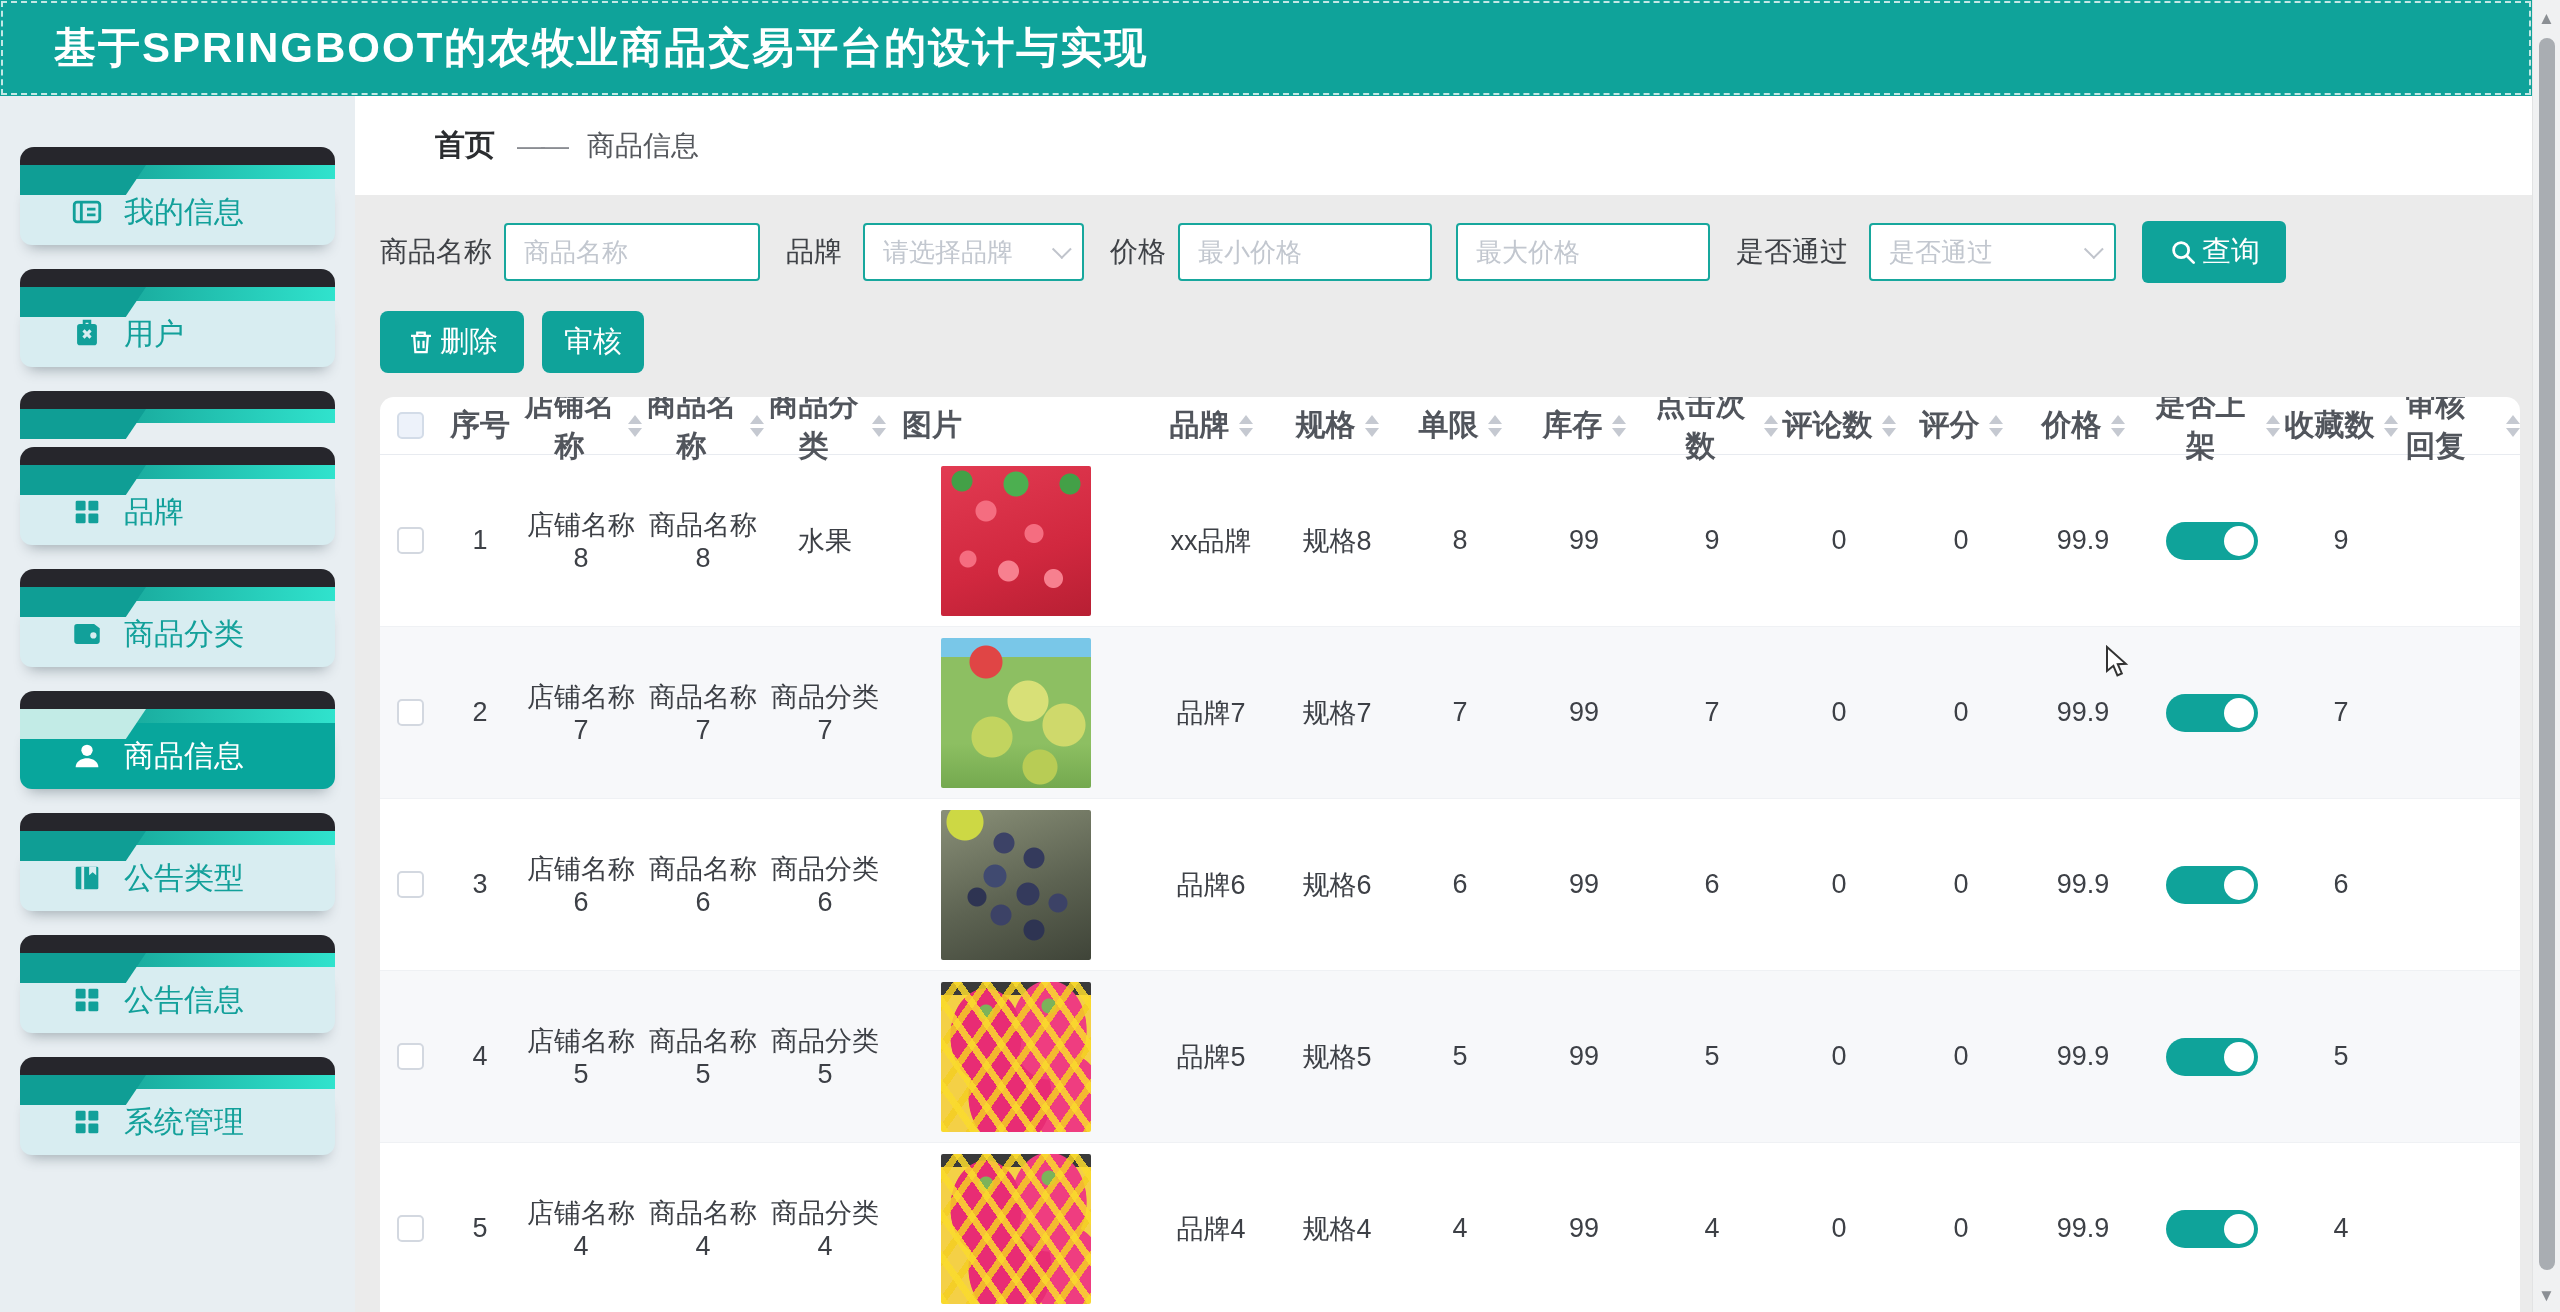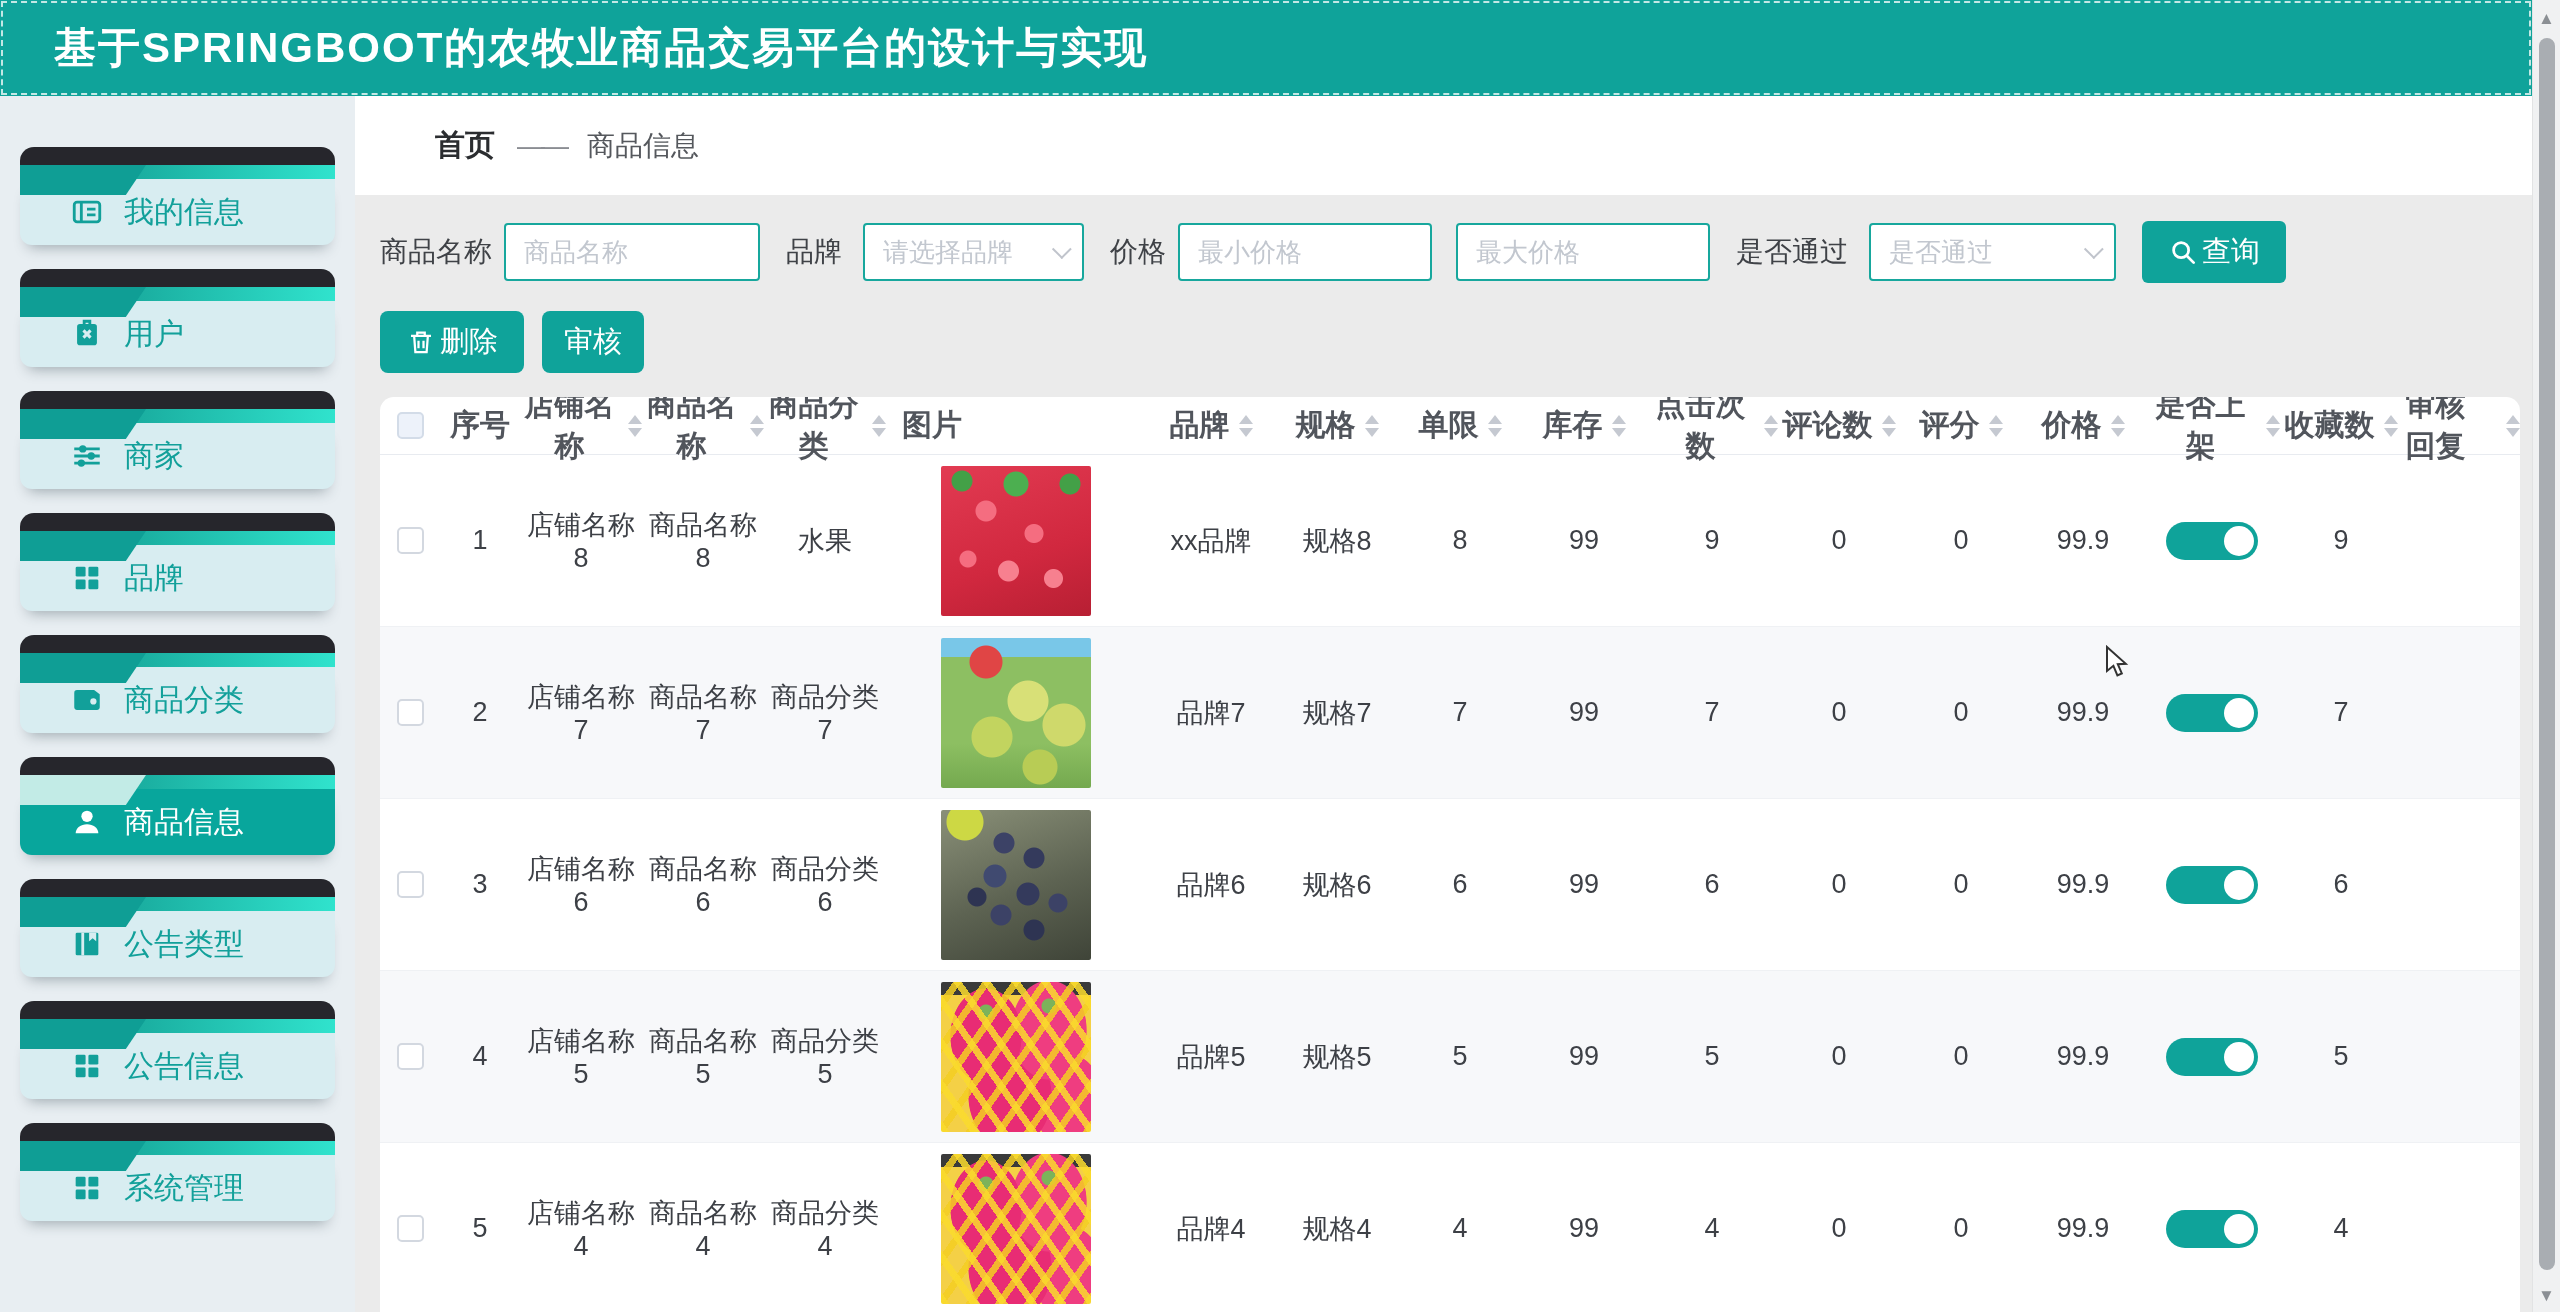--- a/index.html
+++ b/index.html
@@ -184,31 +184,20 @@
       </span>
       <span>用户</span>
     </div>
   </div>
 
   <div class="nav-item">
     <div class="bar-dark"></div>
     <div class="stripe">
         <i class="tab"></i>
       </div>
-    <div class="nav-body">
-      <span class="nicon">
-        <svg viewBox="0 0 24 24">
-            <path d="M3 7h18M3 12h18M3 17h18" stroke="currentColor" stroke-width="2"></path>
-            <circle cx="9" cy="7" r="2.6" fill="currentColor"></circle>
-            <circle cx="15" cy="12" r="2.6" fill="currentColor"></circle>
-            <circle cx="8" cy="17" r="2.6" fill="currentColor"></circle>
-          </svg>
-      </span>
-      <span>商家</span>
-    </div>
   </div>
 
   <div class="nav-item">
     <div class="bar-dark"></div>
     <div class="stripe">
         <i class="tab"></i>
       </div>
     <div class="nav-body">
       <span class="nicon">
         <svg viewBox="0 0 24 24" fill="currentColor">

